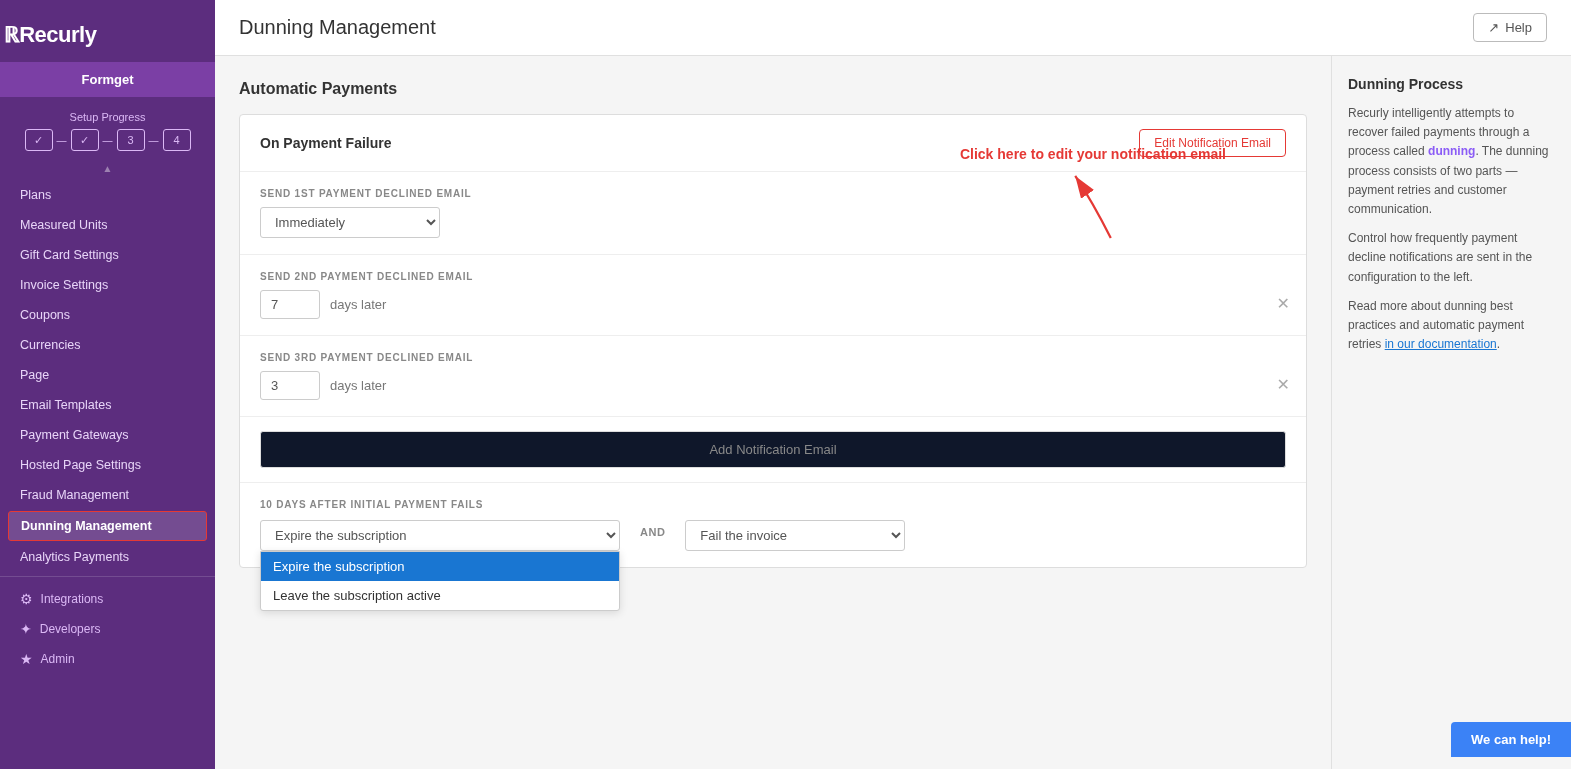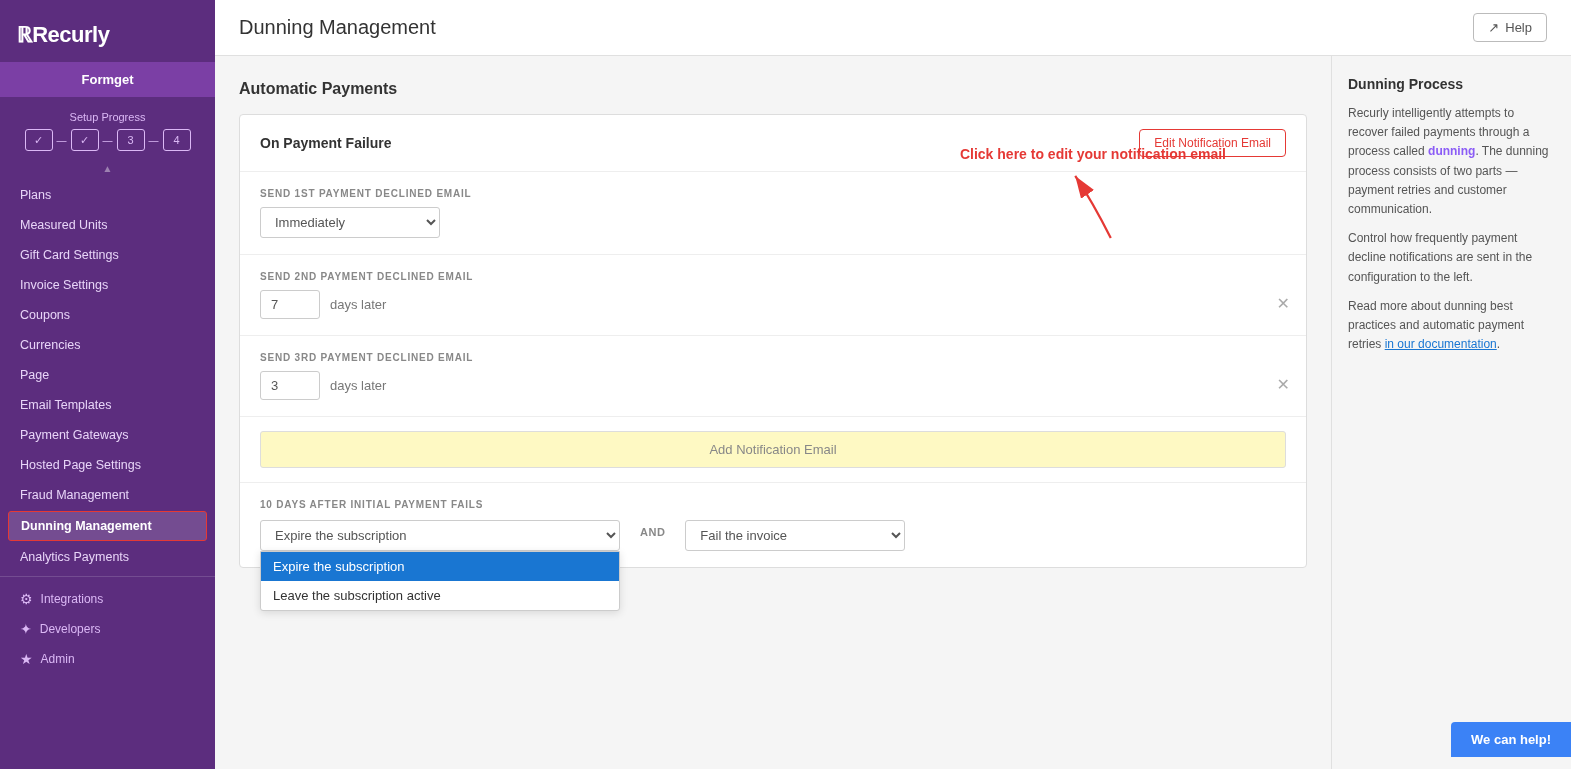--- a/index.html
+++ b/index.html
@@ -10,21 +10,21 @@
       width: 215px;
       min-width: 215px;
       background: #5c2d7e;
       color: #fff;
       display: flex;
       flex-direction: column;
       height: 100%;
       overflow-y: auto;
     }
     #sidebar-logo {
-      padding: 18px 17px 14px;
+      padding: 18px 4px 14px;
       font-size: 22px;
       font-weight: 700;
       color: #fff;
       letter-spacing: -0.5px;
     }
     #sidebar-logo span { color: #fff; }
     #sidebar-account {
       background: #7b3fa5;
       text-align: center;
       padding: 10px;
@@ -239,21 +239,21 @@
       color: #777;
     }
 
     
     .add-notif-row {
       padding: 14px 20px;
       border-bottom: 1px solid #eee;
     }
     .add-notif-btn {
       width: 100%;
-      background: #fef9c3;
+      background: #0f172a;
       border: 1px solid #ddd;
       border-radius: 3px;
       padding: 10px;
       font-size: 13px;
       color: #888;
       cursor: pointer;
       text-align: center;
     }
 
     

